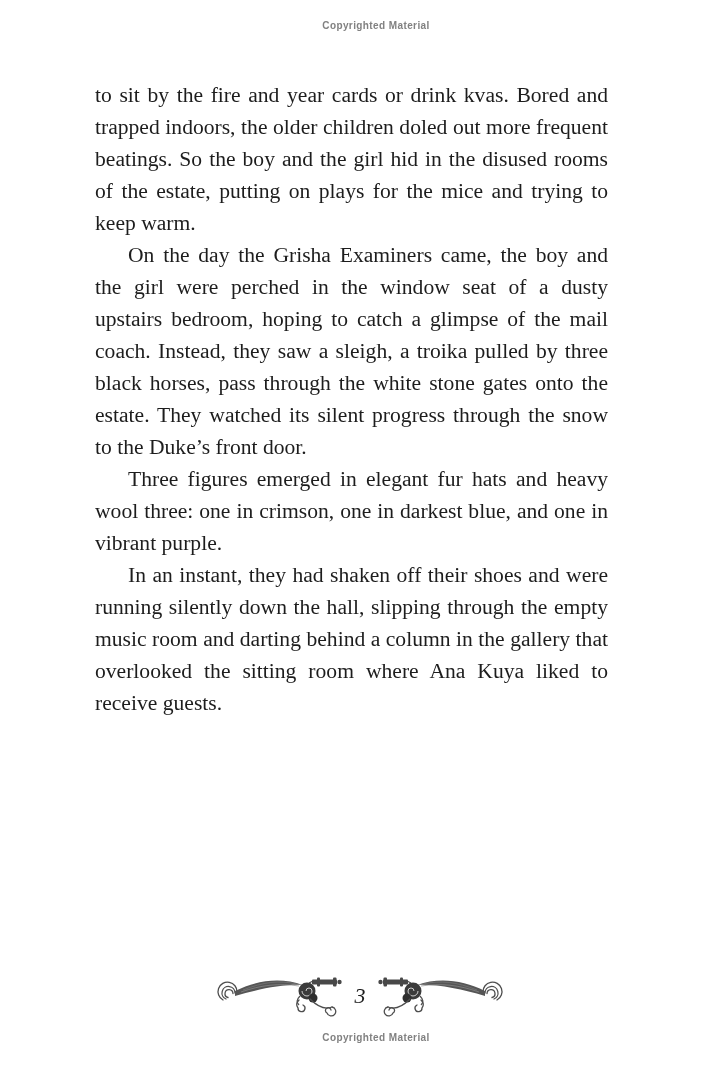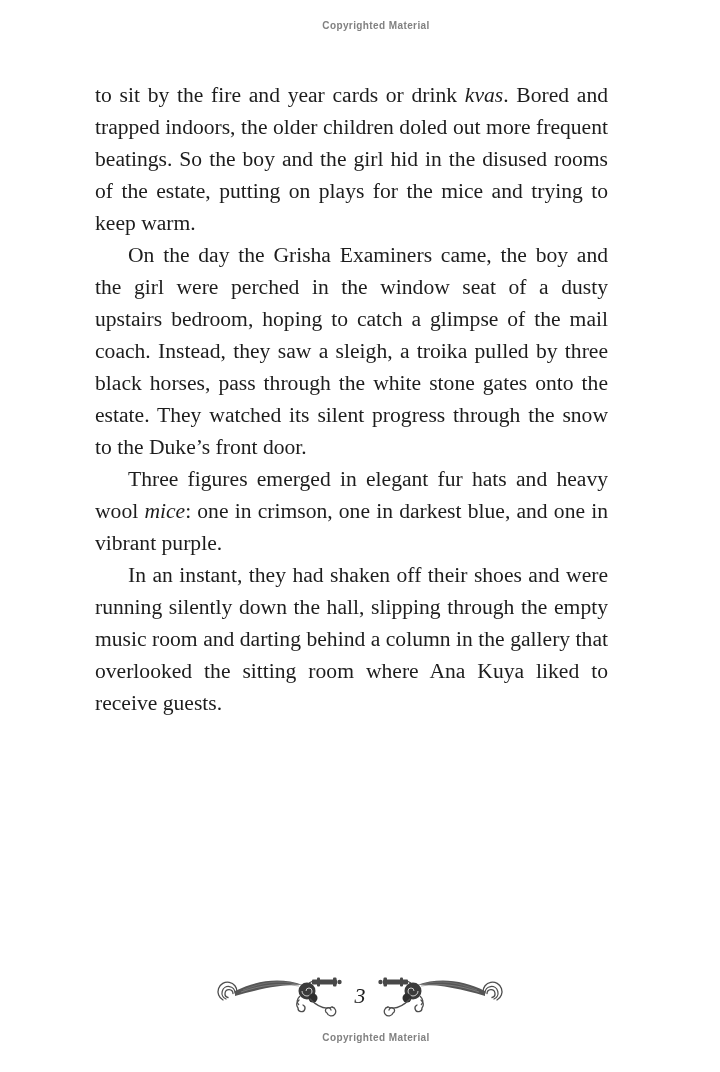--- a/index.html
+++ b/index.html
@@ -14,41 +14,41 @@
     font-size:10px; color:#818181; letter-spacing:0.4px;
   }
   .notice-top { top:20px; }
   .notice-bottom { top:1032px; }
   .body-text {
     position:absolute; left:95px; top:79px; width:513px;
     font-size:21.6px; line-height:32px; text-align:justify;
   }
   .para { margin:0; padding:0; }
   .para.indent { text-indent:33px; }
-  .it { font-style:italic; }
+  .it { }
   .footer-orn {
     position:absolute; left:0; top:968px; width:720px; height:52px;
     display:flex; justify-content:center; align-items:center; gap:9px;
   }
   .orn { width:130px; height:46px; display:block; }
   .orn.flip { transform:scaleX(-1); }
   .pagenum {
     font-style:italic; font-size:22px; line-height:1; color:#1d1d1d;
     position:relative; top:2px; width:16px; text-align:center;
   }
 </style>
 </head>
 <body>
 
 <div class="notice notice-top">Copyrighted Material</div>
 
 <div class="body-text">
     <p class="para"><span>to sit by the fire and year cards or drink </span><span class="it">kvas</span><span>. Bored and trapped indoors, the older children doled out more frequent beatings. So the boy and the girl hid in the disused rooms of the estate, putting on plays for the mice and trying to keep warm.</span></p>
     <p class="para indent"><span>On the day the Grisha Examiners came, the boy and the girl were perched in the window seat of a dusty upstairs bedroom, hoping to catch a glimpse of the mail coach. Instead, they saw a sleigh, a troika pulled by three black horses, pass through the white stone gates onto the estate. They watched its silent progress through the snow to the Duke’s front door.</span></p>
-    <p class="para indent"><span>Three figures emerged in elegant fur hats and heavy wool </span><span class="it">mice</span><span>: one in crimson, one in darkest blue, and one in vibrant purple.</span></p>
+    <p class="para indent"><span>Three figures emerged in elegant fur hats and heavy wool </span><span class="it">three</span><span>: one in crimson, one in darkest blue, and one in vibrant purple.</span></p>
     <p class="para indent"><span>In an instant, they had shaken off their shoes and were running silently down the hall, slipping through the empty music room and darting behind a column in the gallery that overlooked the sitting room where Ana Kuya liked to receive guests.</span></p>
   </div>
 
 <div class="footer-orn">
   <svg class="orn" viewBox="0 0 130 46" aria-hidden="true">
 
     <g fill="none" stroke="#4e4e4e" stroke-width="1.3" stroke-linecap="round">
       <path d="M24 21 a9.5 9.5 0 1 0 -14 8"></path>
       <path d="M22 22 a6.5 6.5 0 1 0 -9 6"></path>
       <path d="M20 22.5 a4 4 0 1 0 -5 4"></path>

